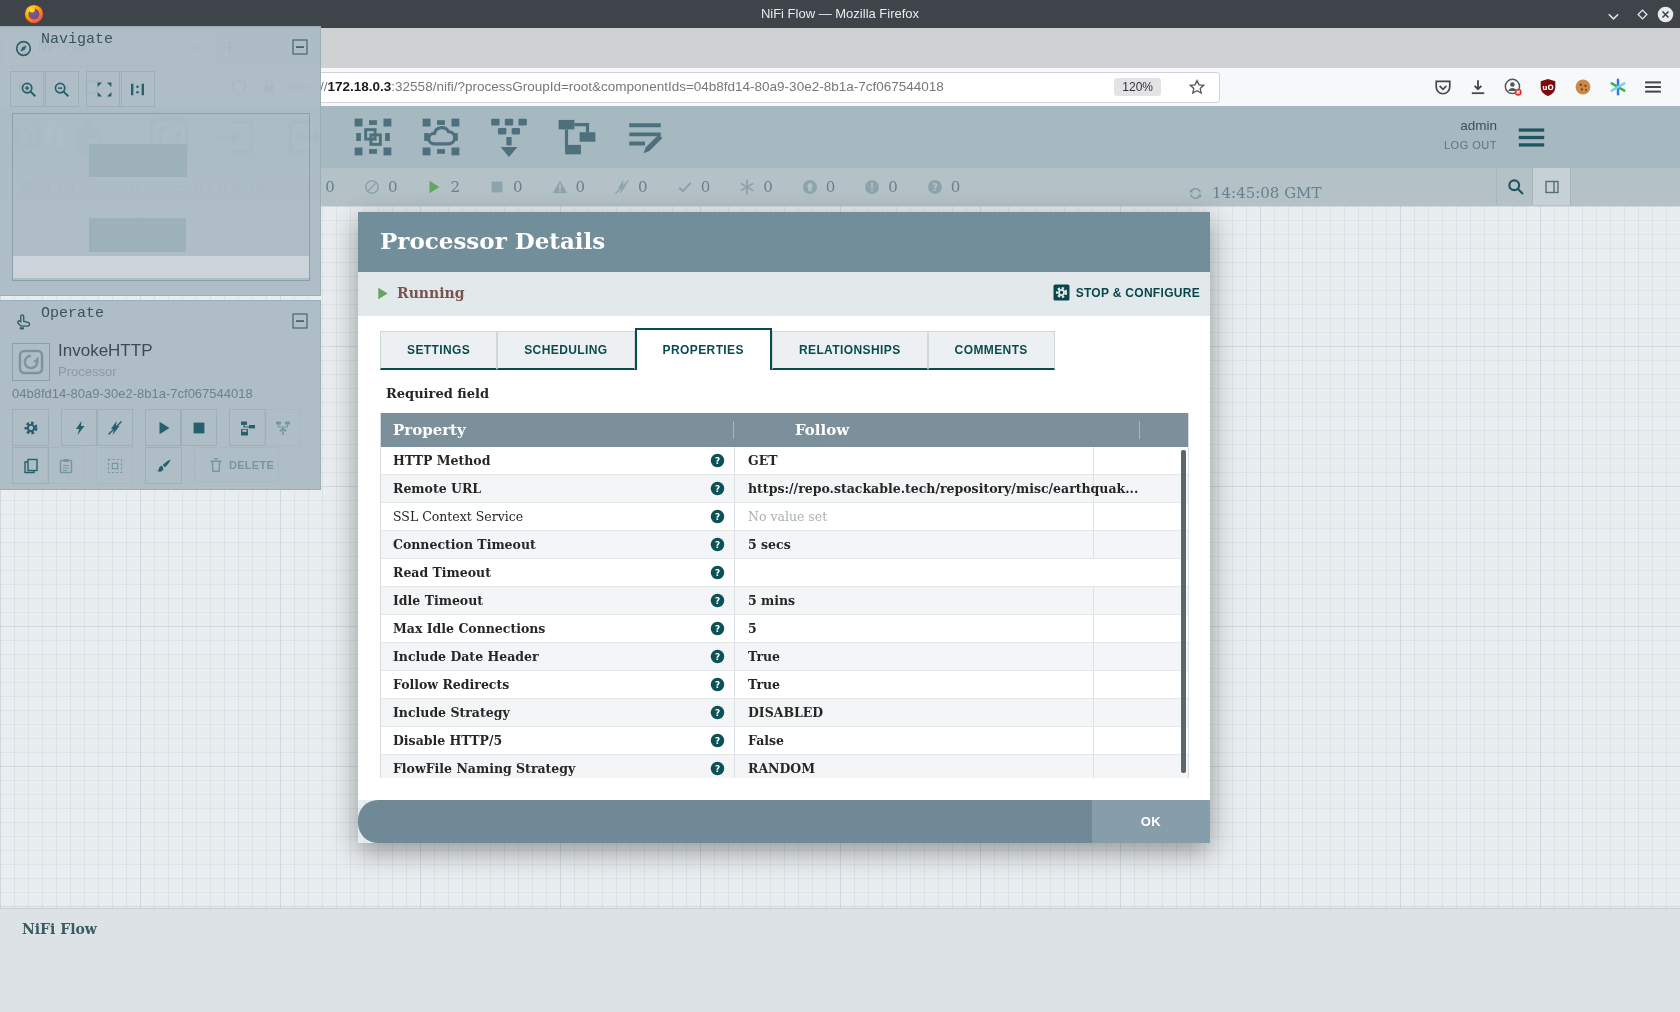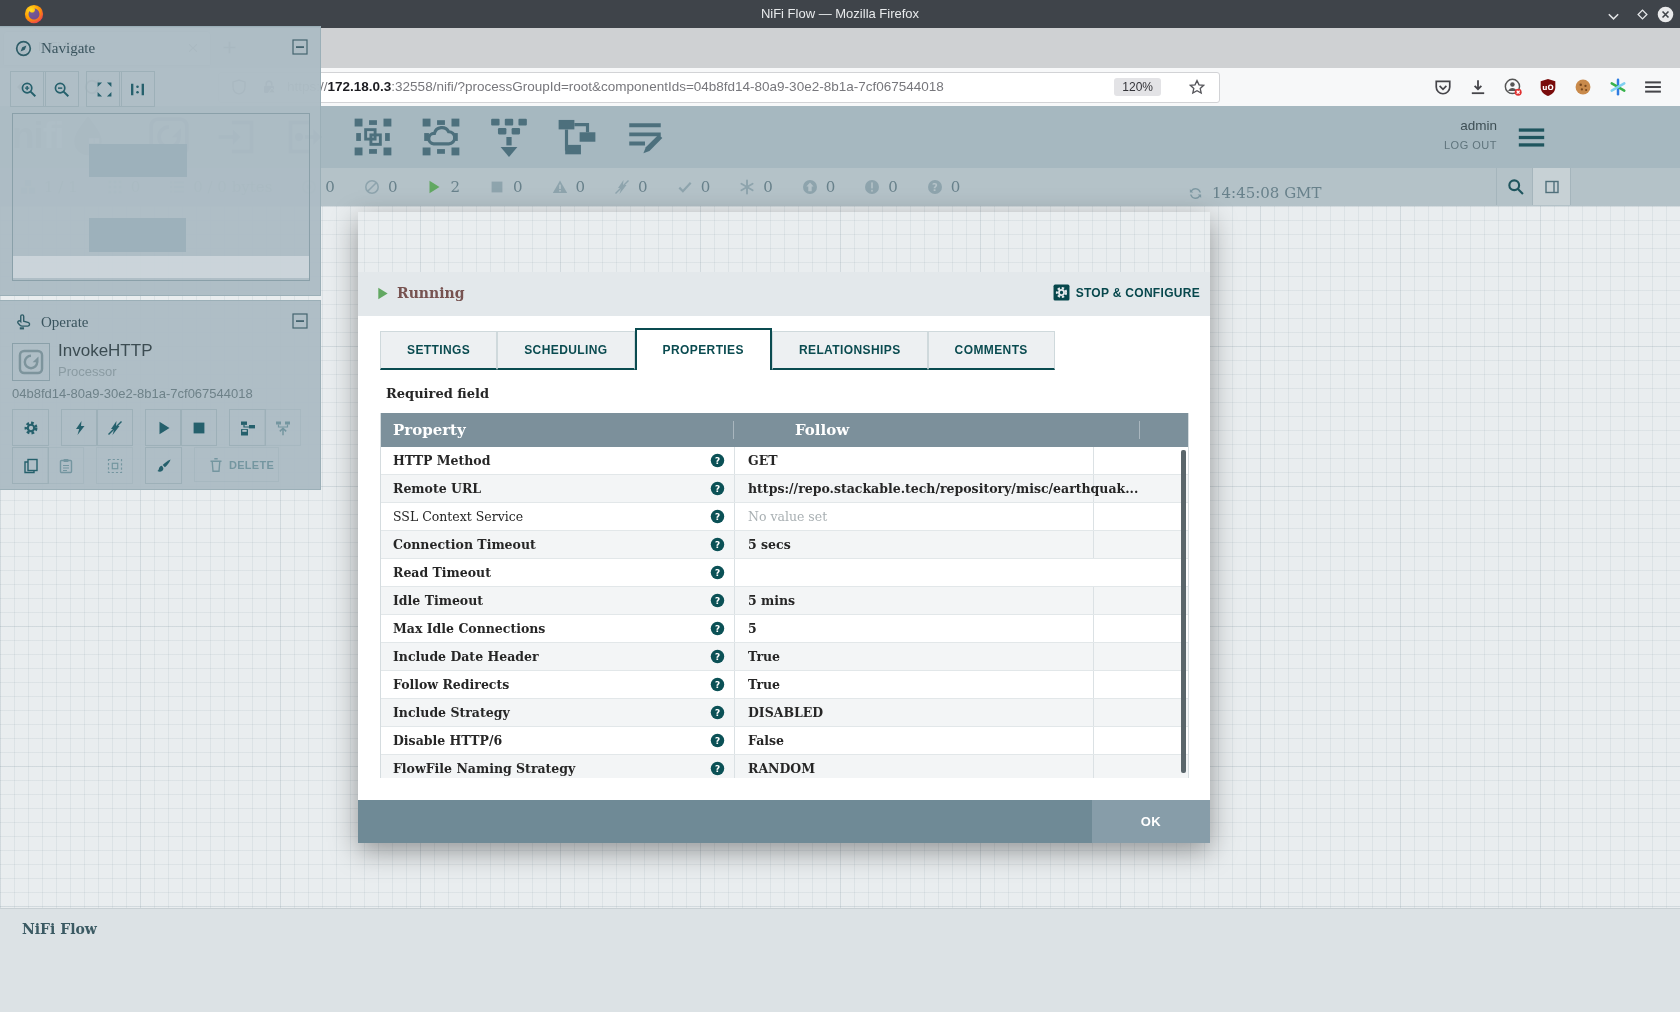--- a/index.html
+++ b/index.html
@@ -81,21 +81,21 @@
       linear-gradient(90deg,rgba(110,135,145,.10) 1px,transparent 1px);
     background-size:14px 14px,14px 14px,140px 140px,140px 140px;}
   .breadcrumbbar{position:absolute;left:0;top:702px;width:1680px;height:104px;background:#dce2e5;
     border-top:1px solid #c8d0d4;}
   .breadcrumb{position:absolute;left:22px;top:12px;font-family:"DejaVu Serif",serif;
     font-weight:bold;font-size:14px;color:#3b5a63;}
 
   
   .panel{position:absolute;background:rgba(172,188,196,.97);border:1px solid #9bafb7;border-left:none;}
   .p-head-ic{position:absolute;left:15px;top:13px;width:17px;height:17px;color:#2f5d68;}
-  .p-title{position:absolute;left:41px;top:13px;font-family:Liberation Serif, serif;
+  .p-title{position:absolute;left:41px;top:4px;font-family:Liberation Mono, monospace;
     font-size:15px;color:#3a545e;}
   .p-collapse{position:absolute;left:292px;top:12px;width:16px;height:16px;color:#44646f;}
   .navigate{left:0;top:26px;width:320px;height:268px;}
   .navbtn{position:absolute;top:44px;width:34px;height:34px;border:1px solid #9db0b8;
     display:flex;align-items:center;justify-content:center;color:#25606c;}
   .navbtn .ic{width:17px;height:17px;}
   #navb-0{left:10px;} #navb-1{left:43px;} #navb-2{left:86px;} #navb-3{left:119px;}
   .birdseye{position:absolute;left:12px;top:86px;width:296px;height:166px;border:1px solid #8aa0a9;}
   .be-rect{position:absolute;background:#9db1bb;}
   .be-r1{left:76px;top:30px;width:98px;height:33px;}
@@ -154,21 +154,21 @@
   .trow.even{background:#f3f5f6;}
   .tc-prop{width:354px;height:100%;display:flex;align-items:center;justify-content:space-between;
     padding-left:12px;box-sizing:border-box;border-right:1px solid #dbe1e4;}
   .pname{font-weight:bold;} .trow.optional .pname{font-weight:normal;}
   .help{width:15px;height:15px;margin-right:9px;color:#0b5156;flex:none;}
   .tc-val{width:359px;height:100%;display:flex;align-items:center;padding-left:13px;
     box-sizing:border-box;border-right:1px solid #dbe1e4;font-weight:bold;}
   .trow.unset .tc-val{color:#a9b0b3;font-weight:normal;}
   .tc-extra{flex:1;height:100%;}
   .scrollthumb{position:absolute;right:2px;top:37px;width:5px;height:323px;background:#5a666b;border-radius:2px;}
-  .dlg-footer{position:absolute;left:0;bottom:0;width:100%;height:43px;background:#6f8a96;}
+  .dlg-footer{position:absolute;left:0;bottom:0;width:100%;height:43px;background:#6f8a96;border-radius:20px;}
   .okbtn{position:absolute;right:0;top:0;width:118px;height:43px;border:none;background:#879da9;
     color:#fff;font-family:"Liberation Sans",sans-serif;font-size:13px;font-weight:bold;letter-spacing:.5px;}
 </style>
 </head>
 <body>
 
 <div class="titlebar">
   <span class="ff-logo ic">
       <svg viewBox="0 0 16 16" aria-hidden="true">
         <defs>
@@ -820,20 +820,23 @@
           <svg viewBox="0 0 16 16" aria-hidden="true">
             <path d="M2.5 4.2h11M6.3 1.8h3.4M4.2 4.2l.8 10h6l.8-10" fill="none" stroke="currentColor" stroke-width="1.4"></path>
           </svg>
         </span>
         <span class="oplabel">DELETE</span>
       </div>
     </div>
 </div>
 
 <div class="dialog">
+  <div class="dlg-header">
+    <span class="dlg-title">Processor Details</span>
+  </div>
   <div class="dlg-status">
     <span class="run-ic ic">
         <svg viewBox="0 0 16 16" aria-hidden="true">
           <path d="M3.5 1.8L13.5 8l-10 6.2z" fill="currentColor"></path>
         </svg>
       </span>
     <span class="run-label">Running</span>
     <div class="stopcfg">
       <span class="ic">
           <svg viewBox="0 0 16 16" aria-hidden="true">
@@ -995,21 +998,21 @@
                   <text x="8" y="11.4" font-size="9.5" font-weight="bold" fill="#fff" text-anchor="middle" font-family="DejaVu Sans,sans-serif">?</text>
                 </svg>
               </span>
     </div>
     <div class="tc-val">DISABLED</div>
     <div class="tc-extra"></div>
   </div>
 
   <div class="trow odd">
     <div class="tc-prop">
-      <span class="pname">Disable HTTP/6</span>
+      <span class="pname">Disable HTTP/5</span>
       <span class="help ic">
                 <svg viewBox="0 0 16 16" aria-hidden="true">
                   <circle cx="8" cy="8" r="7.2" fill="currentColor"></circle>
                   <text x="8" y="11.4" font-size="9.5" font-weight="bold" fill="#fff" text-anchor="middle" font-family="DejaVu Sans,sans-serif">?</text>
                 </svg>
               </span>
     </div>
     <div class="tc-val">False</div>
     <div class="tc-extra"></div>
   </div>

